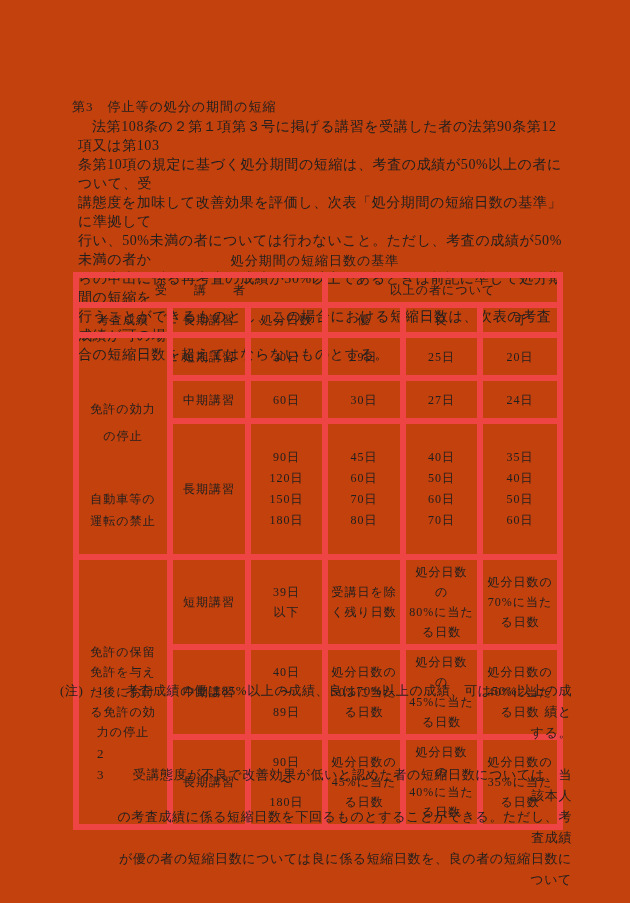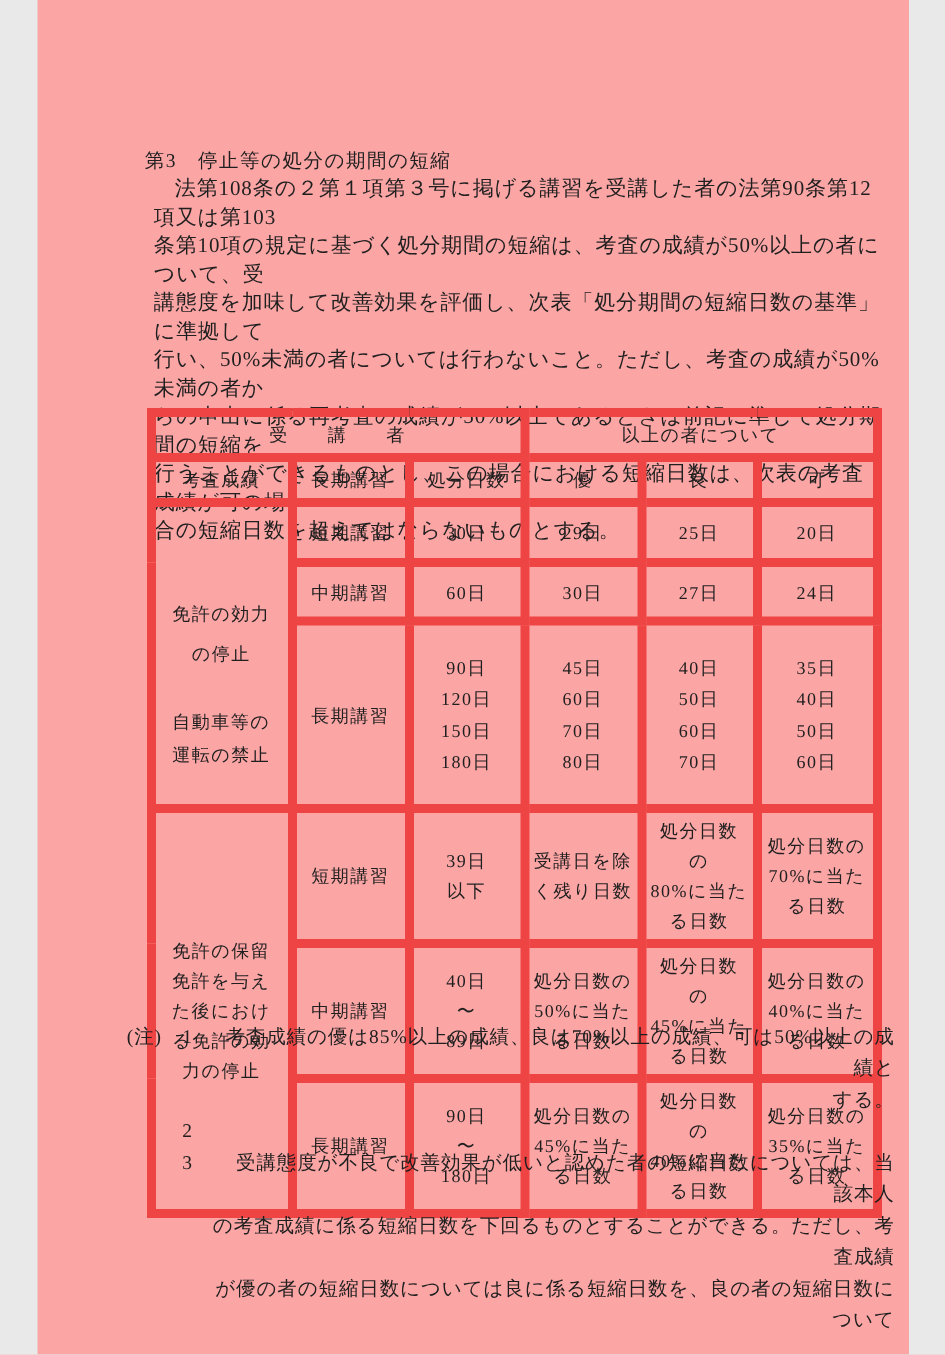--- a/index.html
+++ b/index.html
@@ -3,22 +3,22 @@
 <meta charset="utf-8">
 <style>
   * { margin:0; padding:0; box-sizing:border-box; }
   html,body { background:#e9e9e9; }
   body {
     font-family:"Liberation Serif","DejaVu Serif",serif;
     color:#1f1f1f;
   }
   .page {
     position:relative;
-    width:581px; height:903px;
-    background:#fca5a5;
+    width:630px; height:903px;
+    background:#c2410c;
     margin:0 auto;
     overflow:hidden;
   }
   .heading {
     position:absolute; left:72px; top:98px;
     font-size:13px; letter-spacing:1px; white-space:pre;
   }
   .body-text {
     position:absolute; left:78px; top:117px; width:488px;
     font-size:14px; line-height:19px; letter-spacing:0.6px;
@@ -48,21 +48,21 @@
   tr.r-d  { height:24px; }
   tr.r-e  { height:89px; }
   tr.r-f  { height:74px; }
   tr.r-g  { height:68px; }
   tr.r-h  { height:70px; }
   tr.r-e td.vals { line-height:21px; }
   td.cat-cell {
     vertical-align:top; text-align:left; padding:7px 6px 0 7px;
   }
   .cat-block1 { line-height:27px; white-space:pre-line;margin-top:36px; }
-  .cat-block2 { line-height:22px; white-space:pre-line; }
+  .cat-block2 { margin-top:18px; line-height:22px; white-space:pre-line; }
   td.cat-cell2 {
     text-align:left; padding-left:7px; line-height:22px;
   }
   td.top-al { vertical-align:top; padding-top:7px; }
   td.left-al { text-align:left; padding-left:6px; }
   .notes {
     position:absolute; left:60px; top:680px; width:512px;
     font-size:13px; line-height:21px; letter-spacing:0.6px;
   }
   .notes-label { position:absolute; left:0; top:0; white-space:pre; }
@@ -78,20 +78,21 @@
   <div class="heading">第3　停止等の処分の期間の短縮</div>
 
   <div class="body-text">法第108条の２第１項第３号に掲げる講習を受講した者の法第90条第12項又は第103
 条第10項の規定に基づく処分期間の短縮は、考査の成績が50%以上の者について、受
 講態度を加味して改善効果を評価し、次表「処分期間の短縮日数の基準」に準拠して
 行い、50%未満の者については行わないこと。ただし、考査の成績が50%未満の者か
 らの申出に係る再考査の成績が50%以上であるときは前記に準じて処分期間の短縮を
 行うことができるものとし、この場合における短縮日数は、次表の考査成績が可の場
 合の短縮日数を超えてはならないものとする。</div>
 
+  <div class="table-title">処分期間の短縮日数の基準</div>
 
   <table class="main">
     <colgroup>
       <col style="width:94px">
         <col style="width:78px">
         <col style="width:77px">
       <col style="width:78px">
         <col style="width:77px">
         <col style="width:80px">
     </colgroup>

